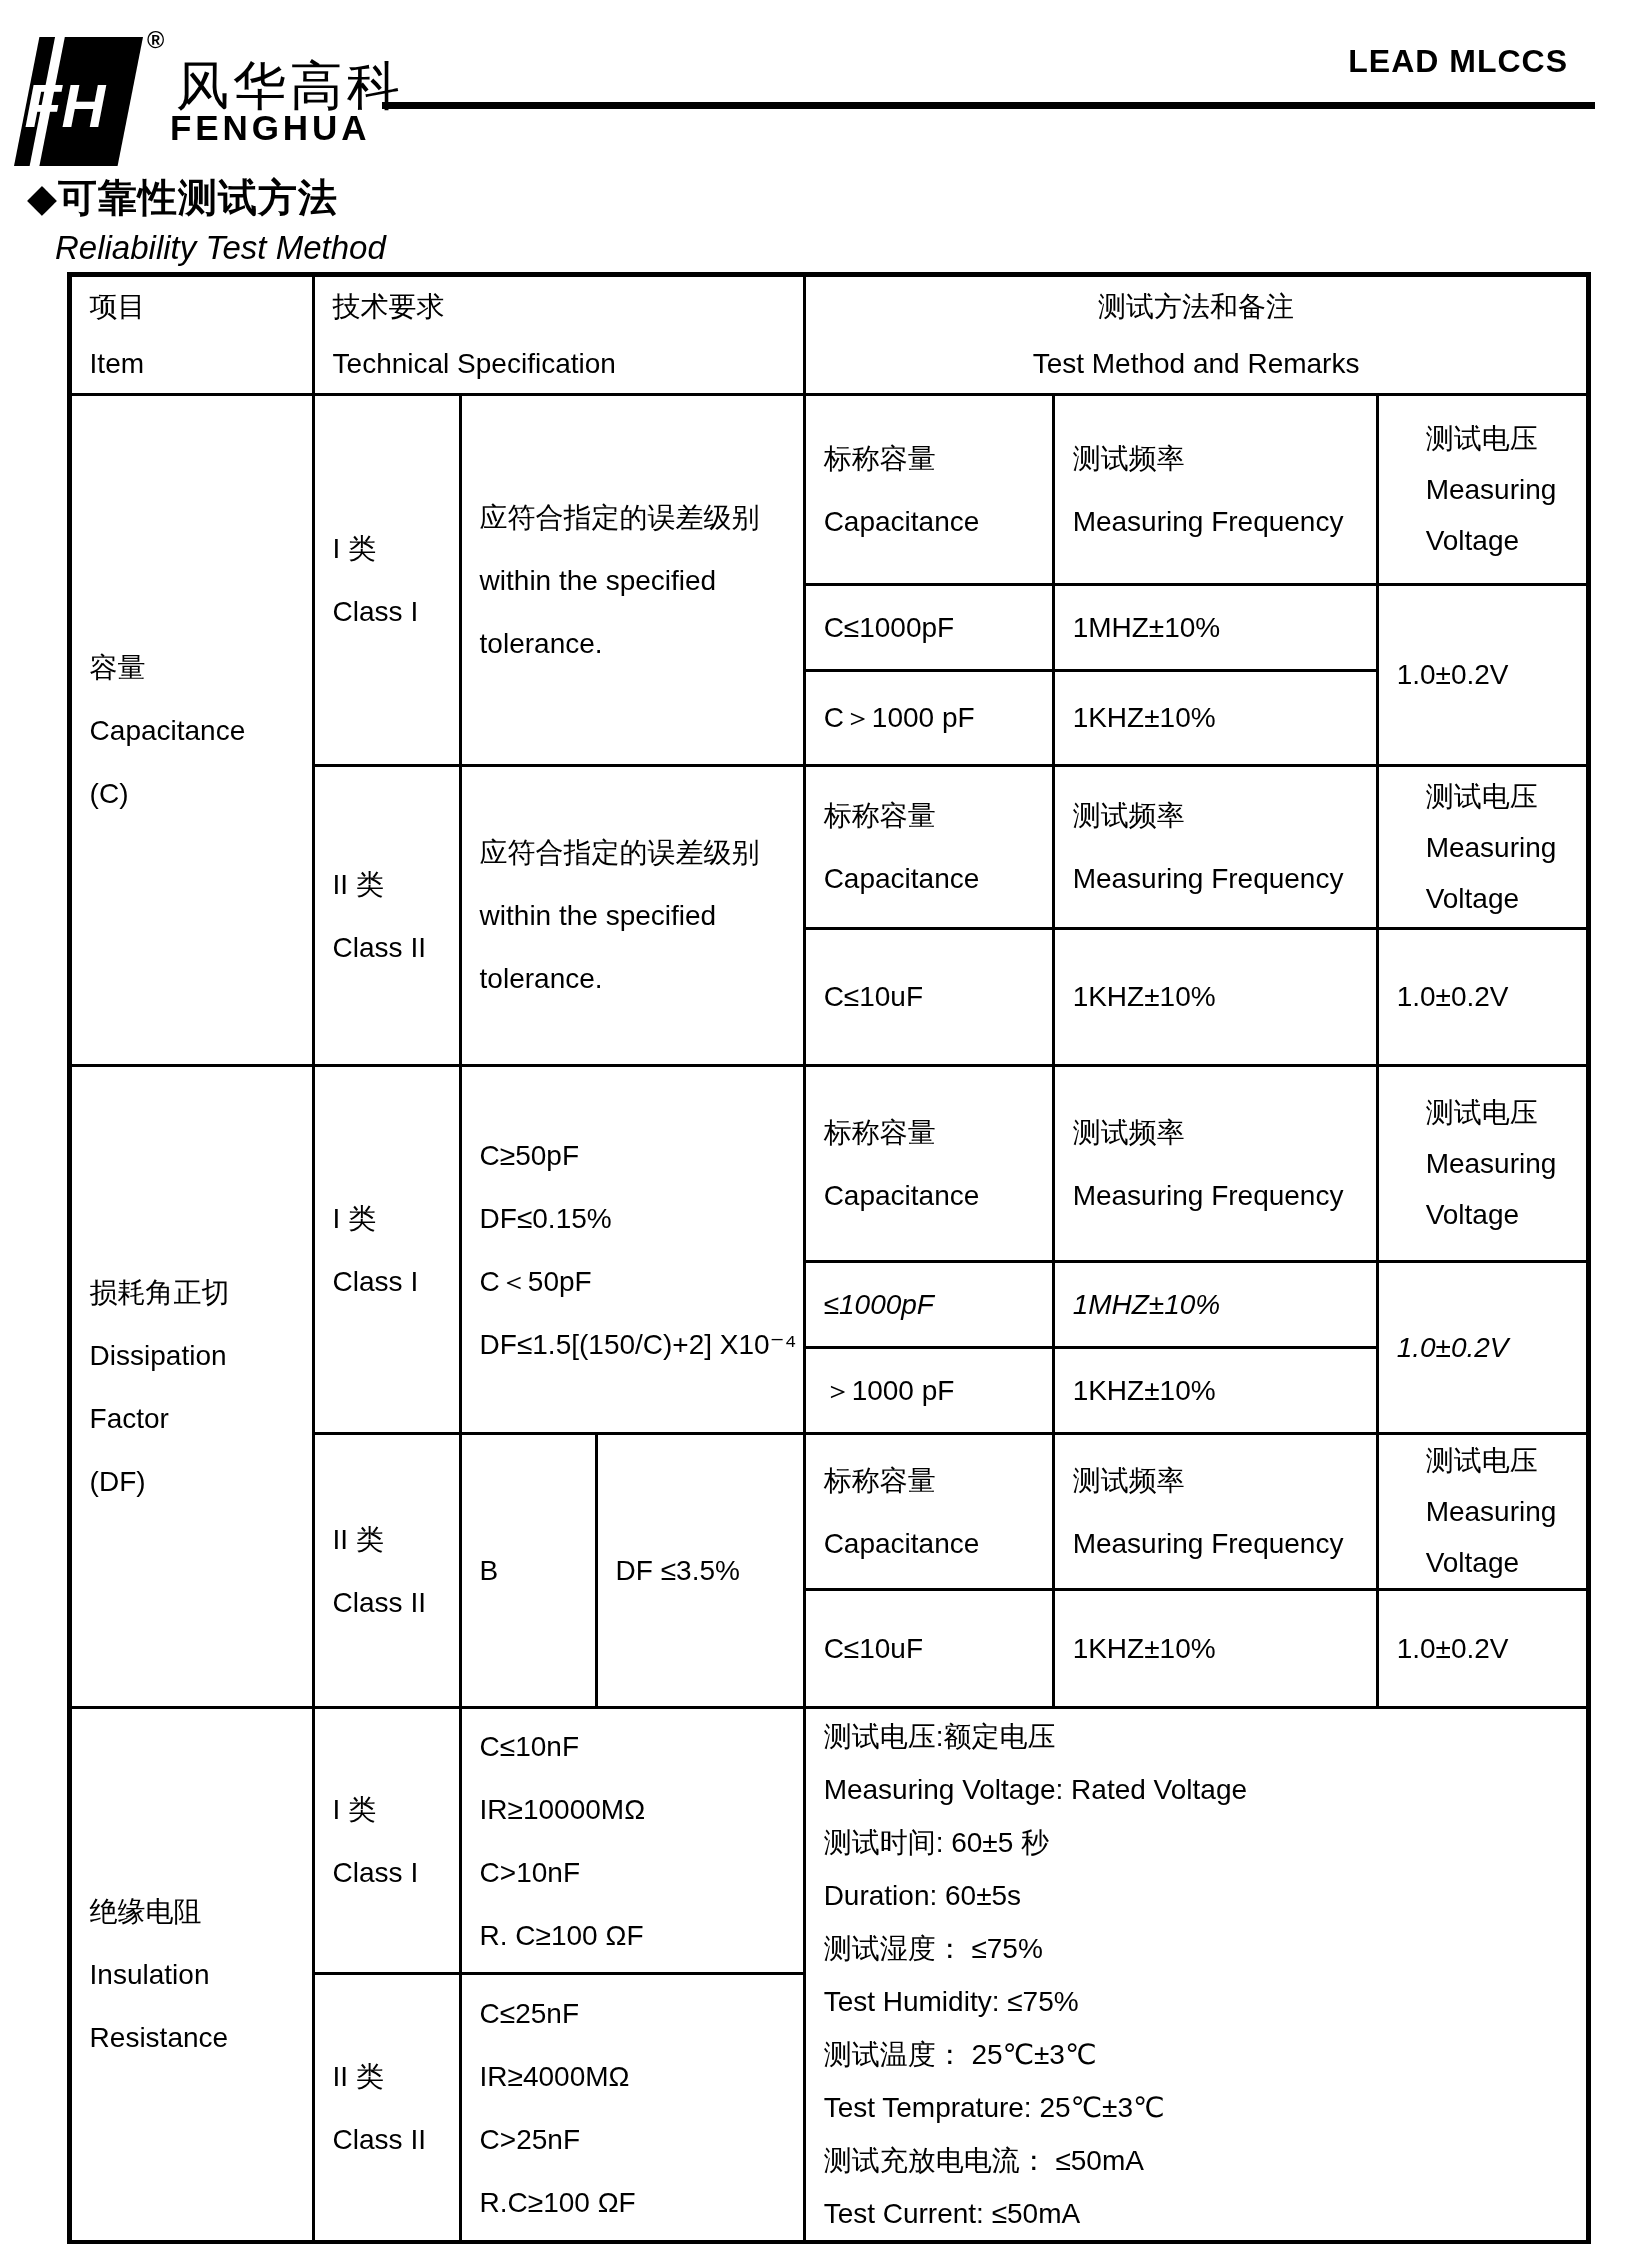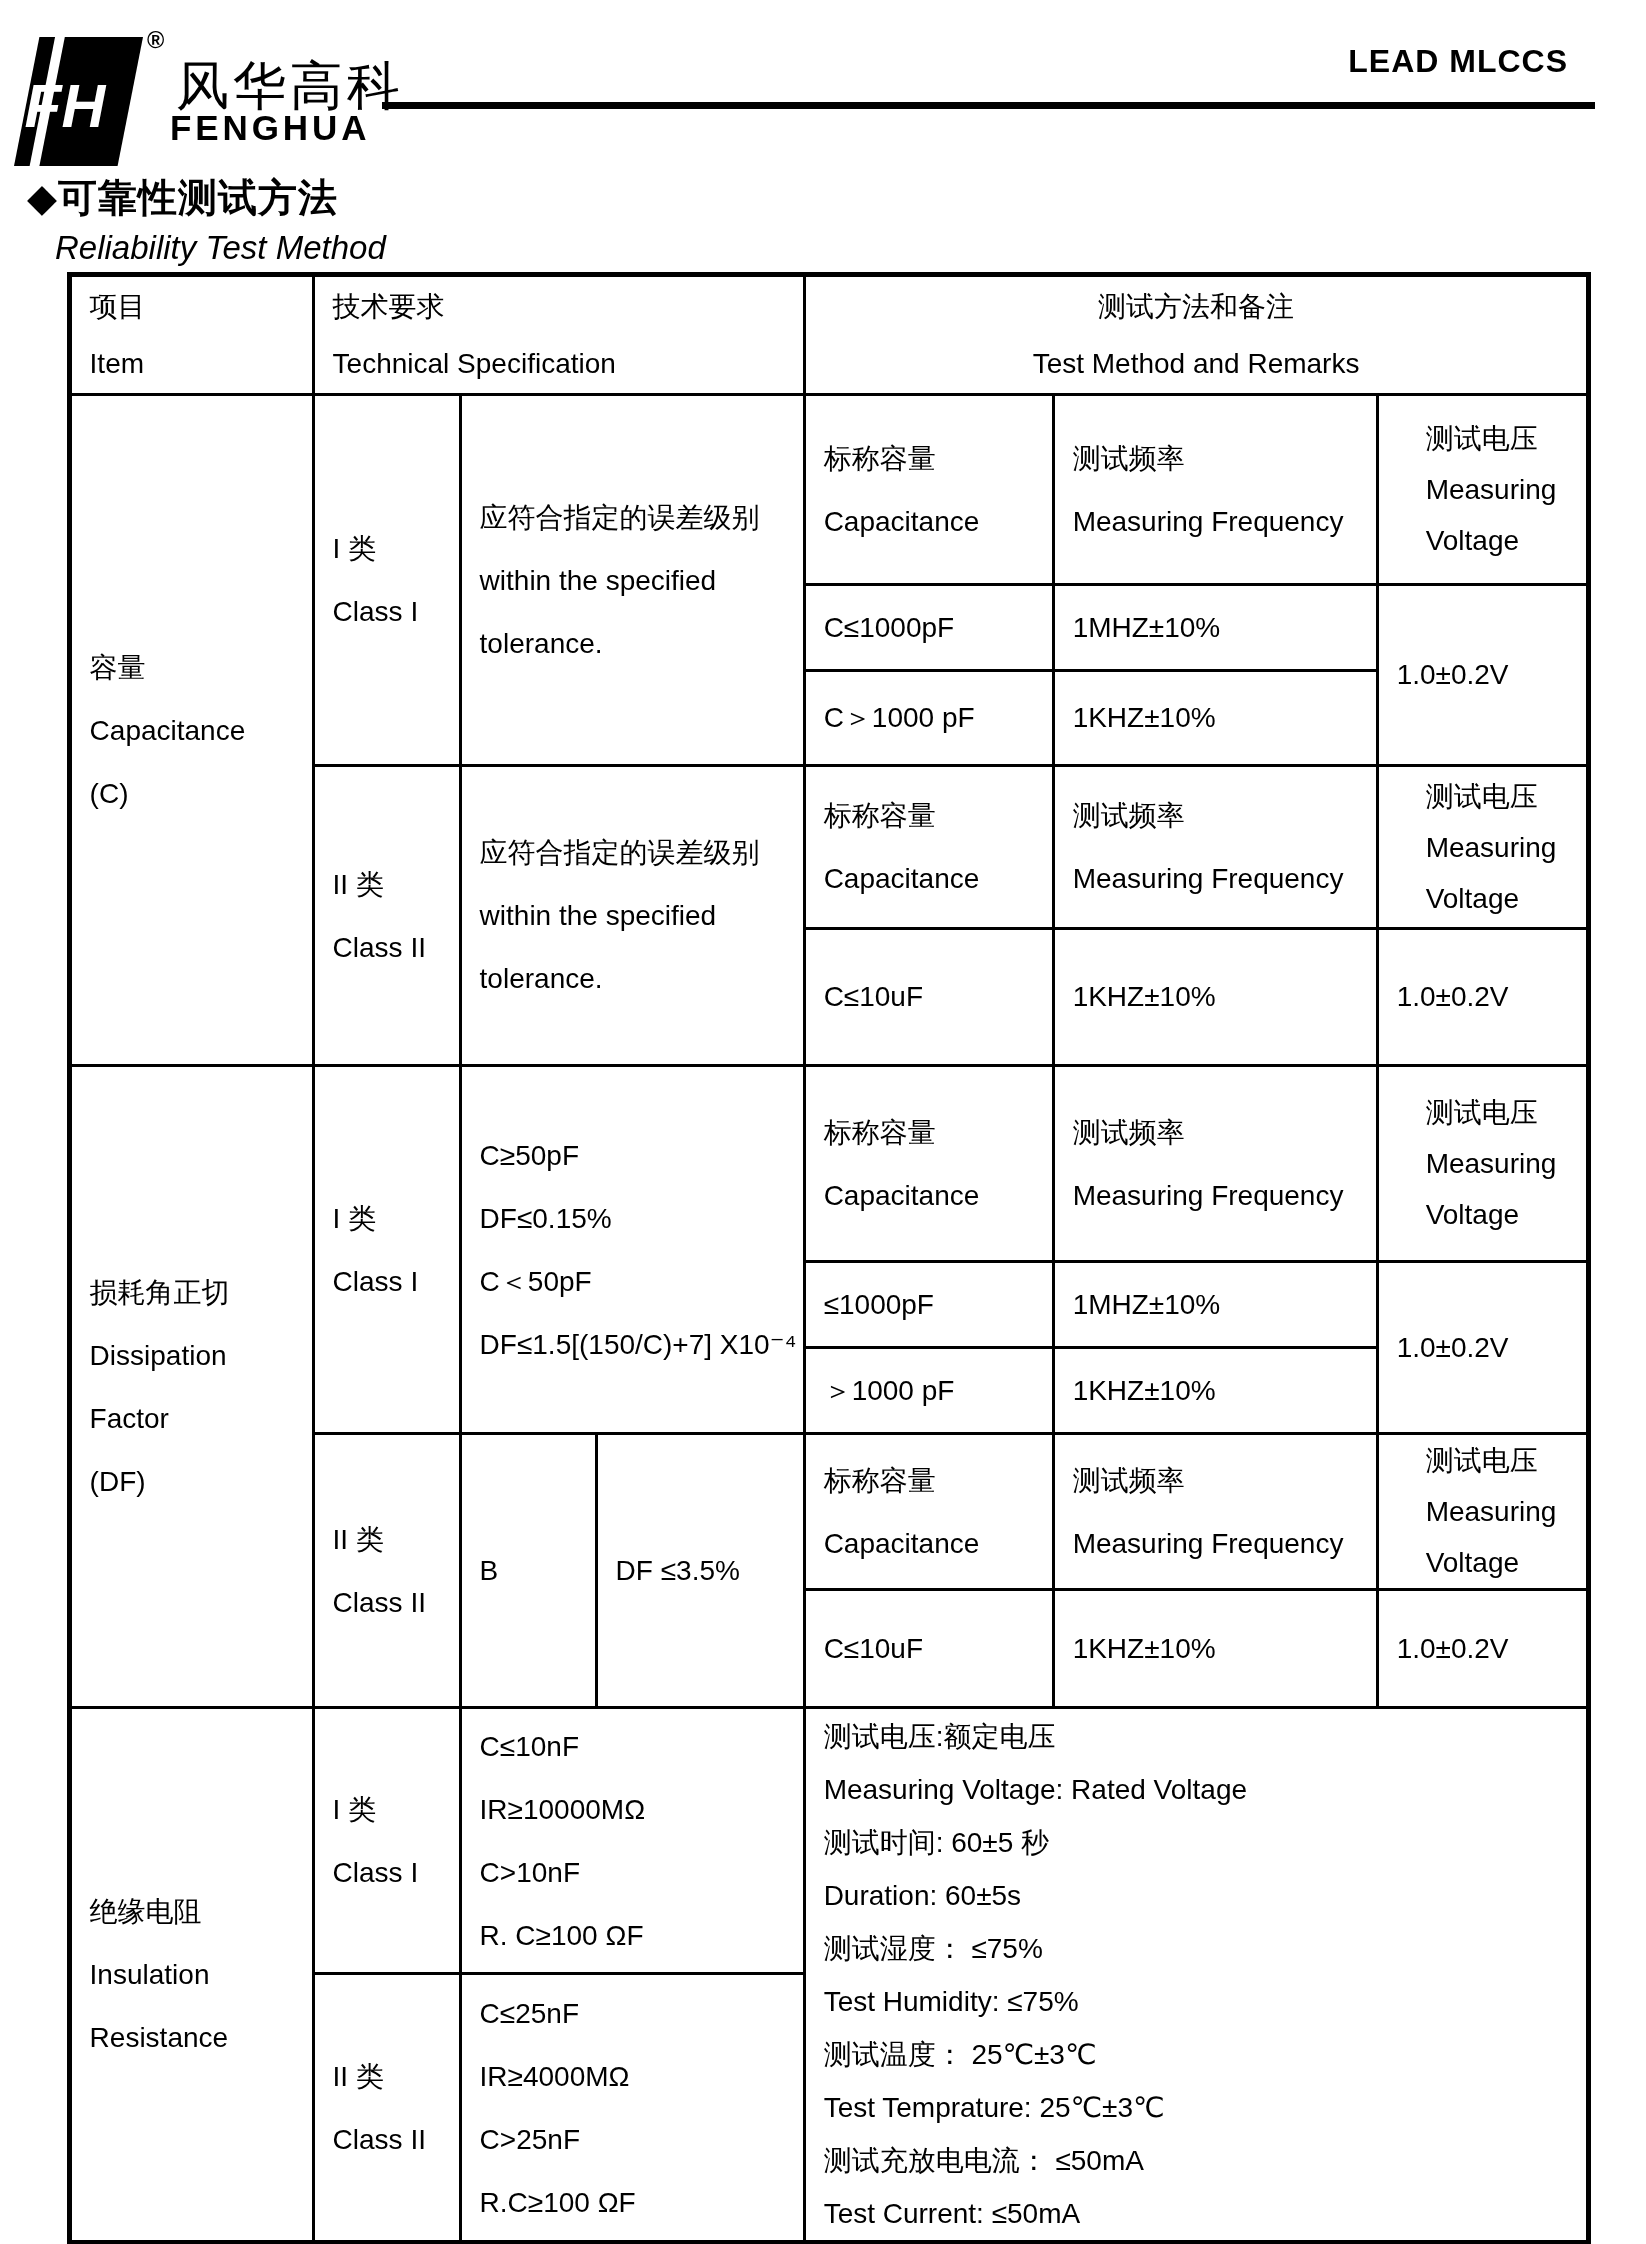--- a/index.html
+++ b/index.html
@@ -32,21 +32,21 @@
     font-size:28px;padding:0 3.9px 0 17.6px;overflow:hidden;
   }
   td.center{text-align:center;padding:0 7px;}
   .pre{white-space:pre-line;display:block;}
   .lh-md{line-height:57px;}
   .lh-lg{line-height:63px;}
   .lh-sm{line-height:51px;margin-left:29px;}
   .lh-rem{line-height:53px;}
   tr.r0{height:120px;} tr.r1{height:190px;} tr.r2{height:86px;}
   tr.r3{height:95px;}  tr.r4{height:163px;} tr.r5{height:137px;}
-  tr.r6{height:196px;} tr.r7{height:86px;}  tr.r8{height:86px;}
+  tr.r6{height:196px;} tr.r7{height:86px;font-style:italic;}  tr.r8{height:86px;}
   tr.r9{height:156px;} tr.r10{height:118px;}tr.r11{height:266px;}
   tr.r12{height:269px;}
 </style>
 </head>
 <body>
 
 <svg class="abs logo-mark" viewBox="0 0 132 132">
   <polygon points="26,0 42,0 16,132 0,132" fill="#000"></polygon>
   <polygon points="52,0 132,0 106,132 26,132" fill="#000"></polygon>
   <text x="52" y="92" font-size="62" font-weight="bold" font-style="italic" font-family="Liberation Sans, sans-serif" fill="#ffffff" text-anchor="middle">FH</text>
@@ -164,21 +164,21 @@
 (DF)</span>
         </td>
     <td rowspan="3">
           <span class="pre lh-lg">I 类
 Class I</span>
         </td>
     <td colspan="2" rowspan="3">
           <span class="pre lh-lg">C≥50pF
 DF≤0.15%
 C＜50pF
-DF≤1.5[(150/C)+7] X10⁻⁴</span>
+DF≤1.5[(150/C)+2] X10⁻⁴</span>
         </td>
     <td>
           <span class="pre lh-lg">标称容量
 Capacitance</span>
         </td>
     <td>
           <span class="pre lh-lg">测试频率
 Measuring Frequency</span>
         </td>
     <td>

